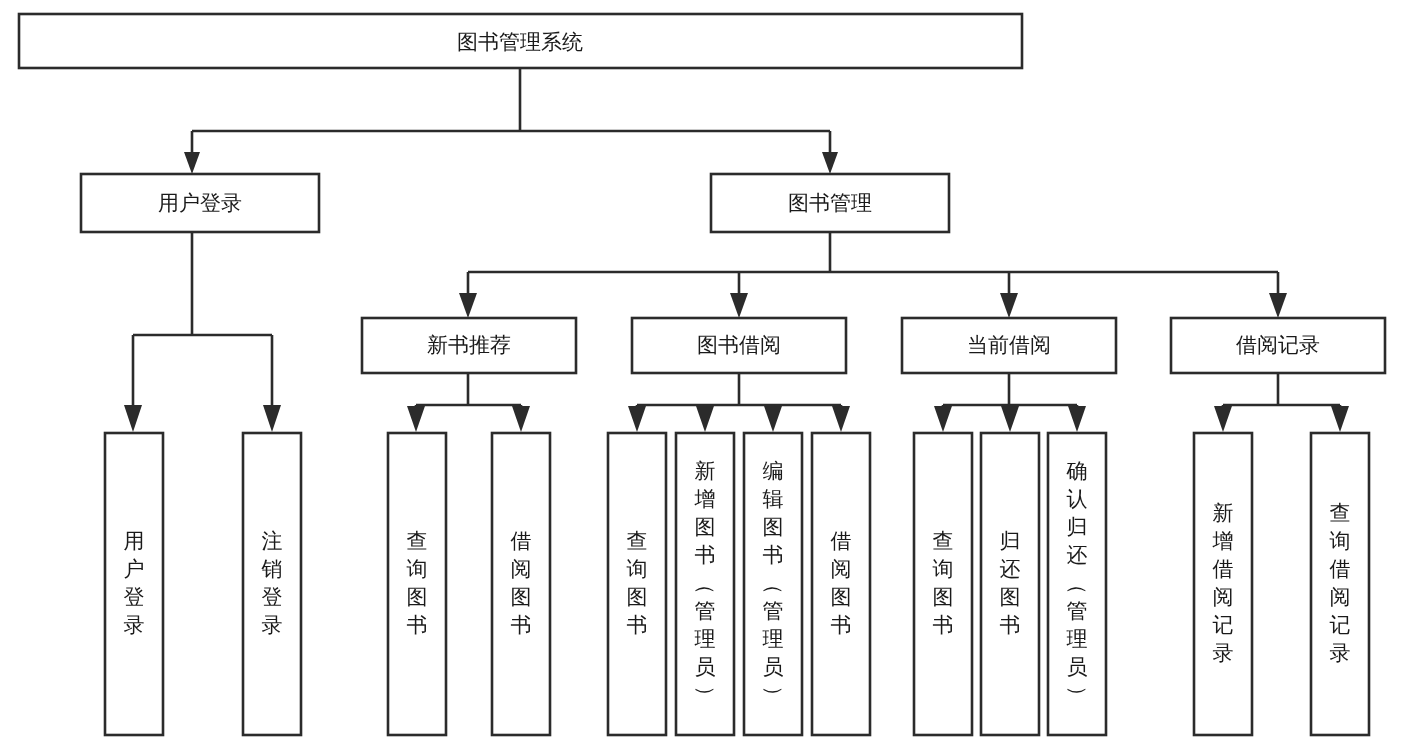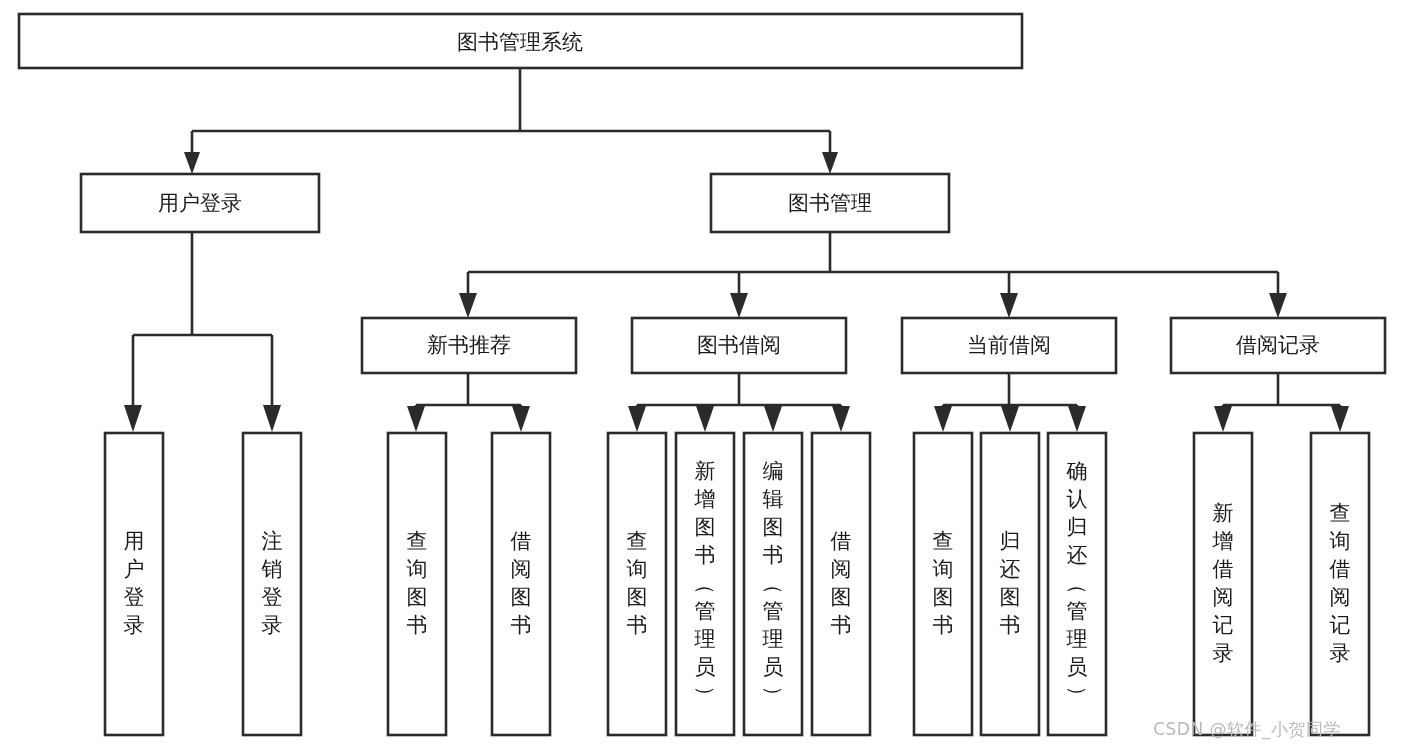--- a/index.html
+++ b/index.html
@@ -314,14 +314,13 @@
           <text class="vtext-char" x="1340" y="542">询</text>
           <text class="vtext-char" x="1340" y="570">借</text>
           <text class="vtext-char" x="1340" y="598">阅</text>
           <text class="vtext-char" x="1340" y="626">记</text>
           <text class="vtext-char" x="1340" y="654">录</text>
         </g>
     </g>
 
   </svg>
 
-  <div class="watermark">CSDN @软件_小贺同学</div>
 </div>
 
 </body></html>

